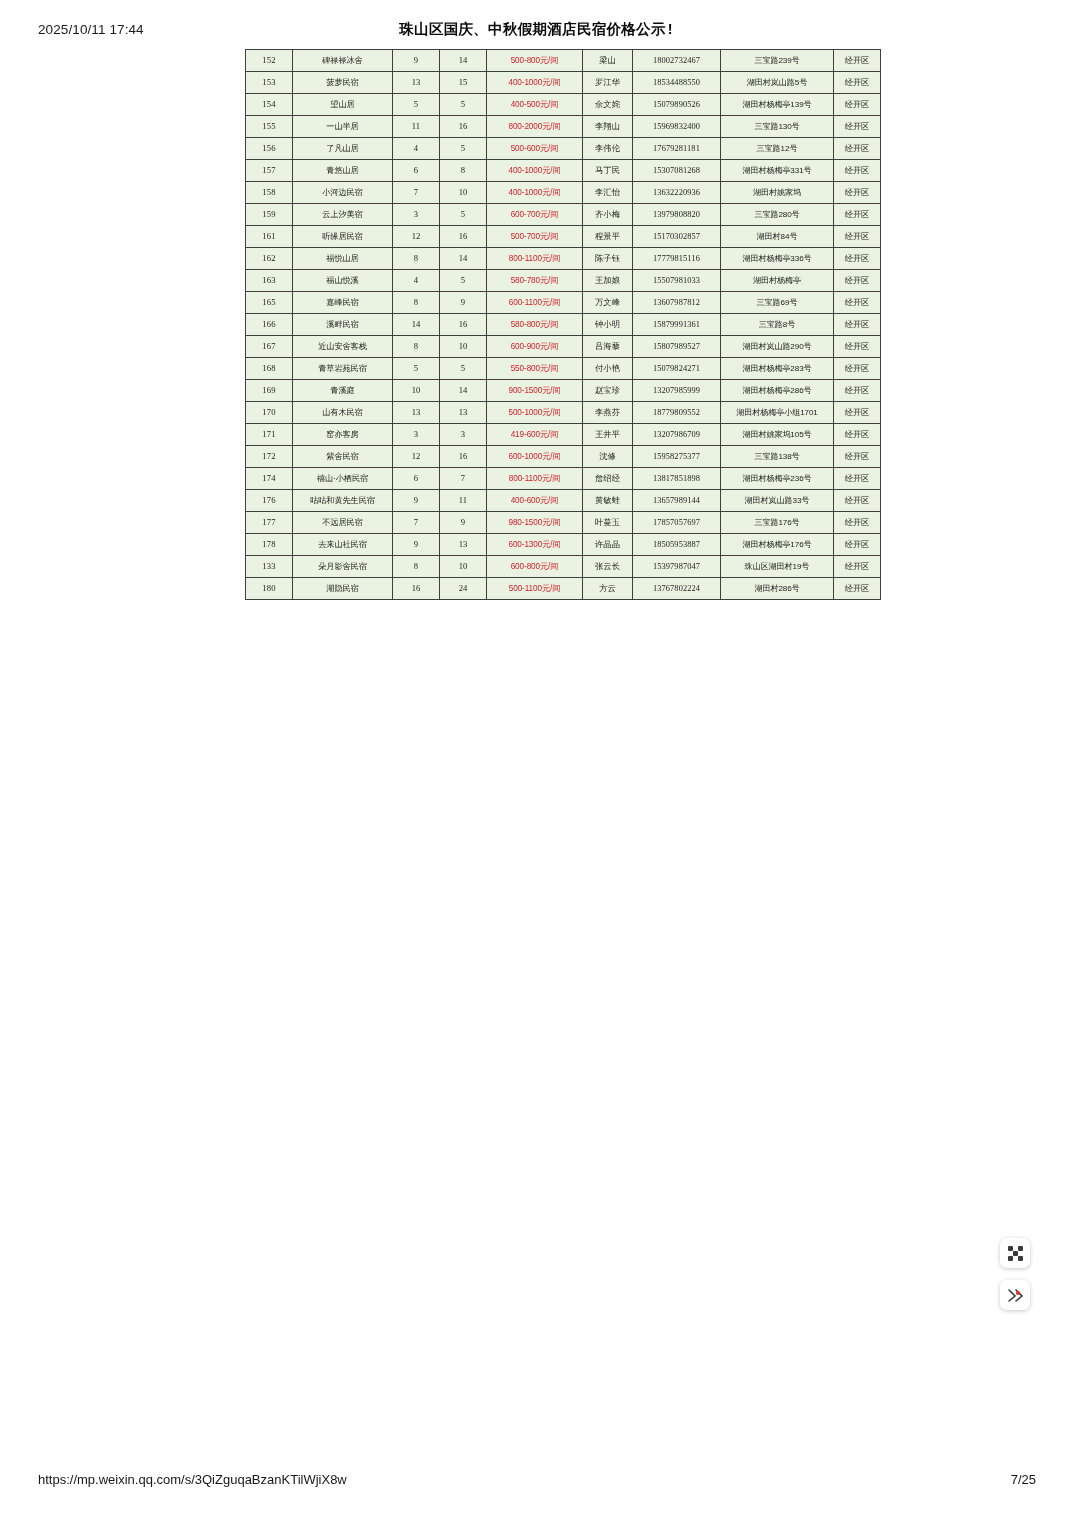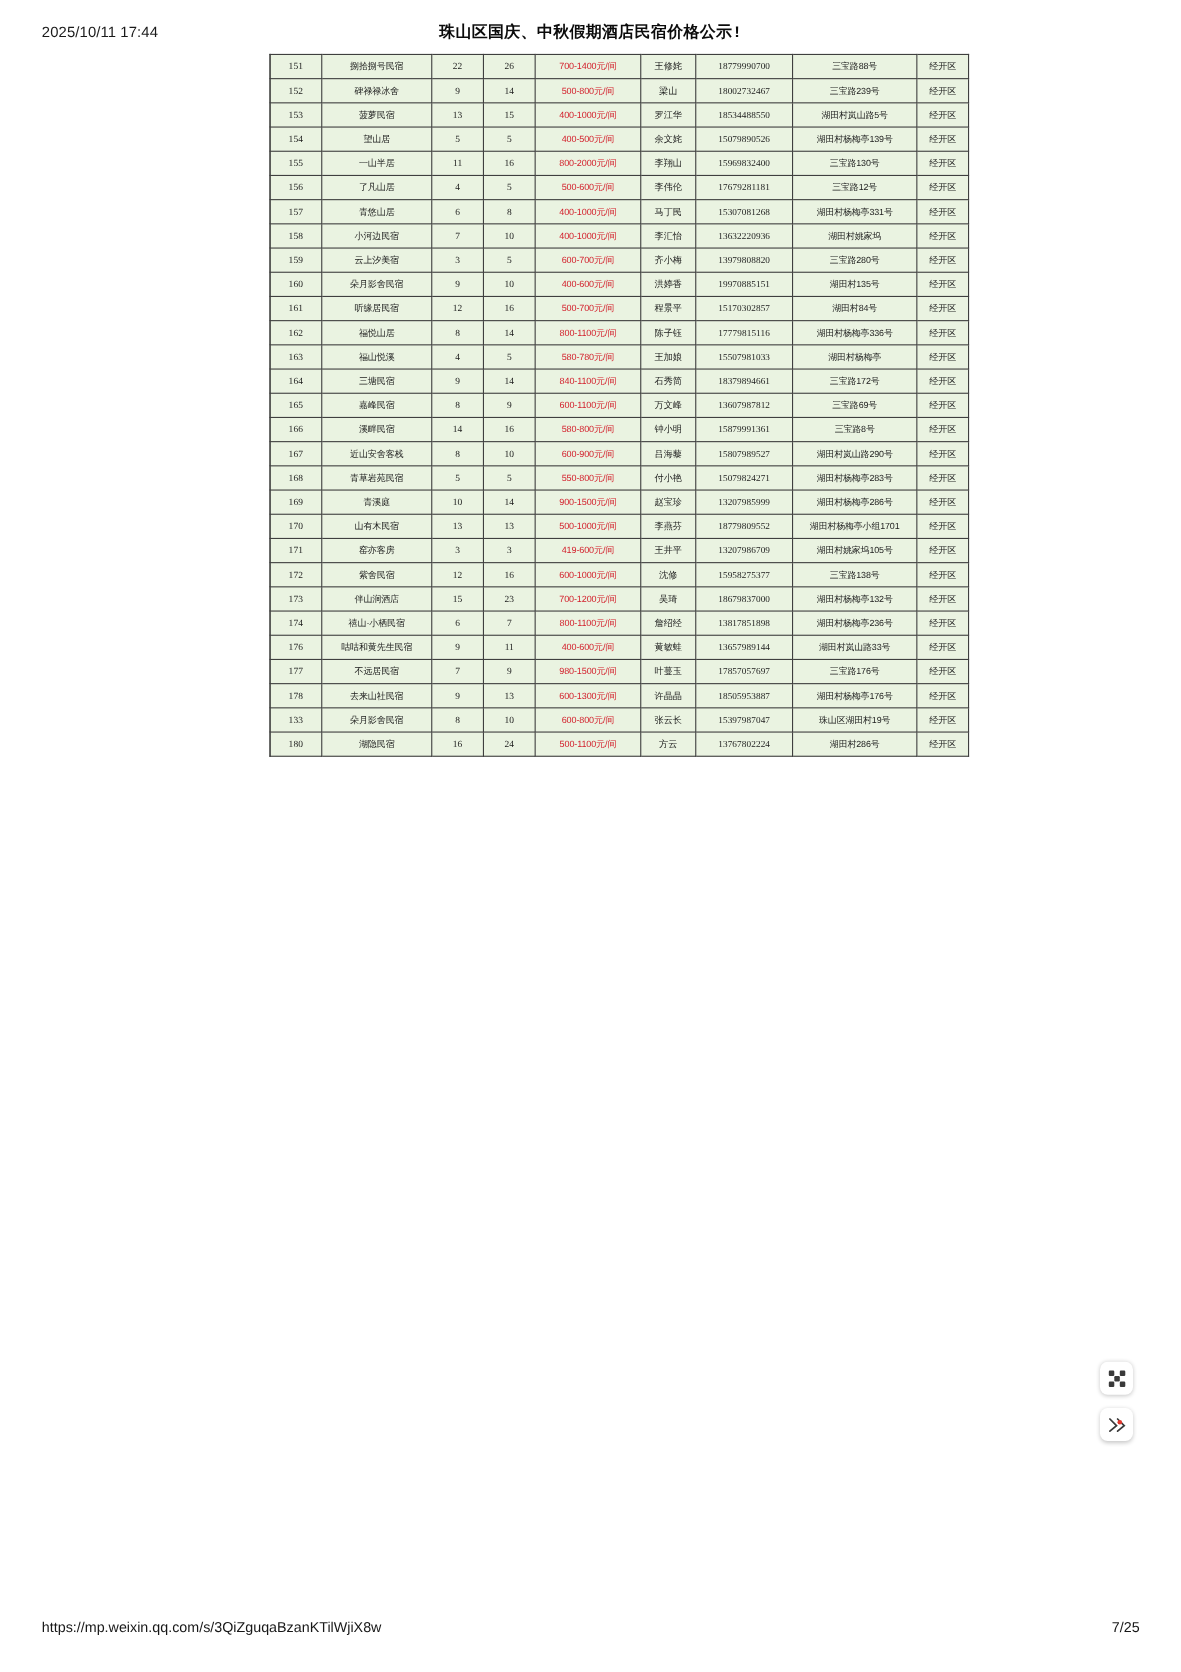--- a/index.html
+++ b/index.html
@@ -144,31 +144,20 @@
         <col class="c-rooms">
         <col class="c-beds">
       <col class="c-price">
         <col class="c-owner">
         <col class="c-phone">
         <col class="c-addr">
         <col class="c-area">
     </colgroup>
     <tbody>
         <tr>
-          <td class="idx">151</td>
-          <td class="name">捌拾捌号民宿</td>
-          <td class="num">22</td>
-          <td class="num">26</td>
-          <td class="price">700-1400元/间</td>
-          <td class="owner">王修姹</td>
-          <td class="phone">18779990700</td>
-          <td class="addr">三宝路88号</td>
-          <td class="area">经开区</td>
-        </tr>
-        <tr>
           <td class="idx">152</td>
           <td class="name">碑禄禄冰舍</td>
           <td class="num">9</td>
           <td class="num">14</td>
           <td class="price">500-800元/间</td>
           <td class="owner">梁山</td>
           <td class="phone">18002732467</td>
           <td class="addr">三宝路239号</td>
           <td class="area">经开区</td>
         </tr>
@@ -243,31 +232,20 @@
           <td class="name">云上汐美宿</td>
           <td class="num">3</td>
           <td class="num">5</td>
           <td class="price">600-700元/间</td>
           <td class="owner">齐小梅</td>
           <td class="phone">13979808820</td>
           <td class="addr">三宝路280号</td>
           <td class="area">经开区</td>
         </tr>
         <tr>
-          <td class="idx">160</td>
-          <td class="name">朵月影舍民宿</td>
-          <td class="num">9</td>
-          <td class="num">10</td>
-          <td class="price">400-600元/间</td>
-          <td class="owner">洪婷香</td>
-          <td class="phone">19970885151</td>
-          <td class="addr">湖田村135号</td>
-          <td class="area">经开区</td>
-        </tr>
-        <tr>
           <td class="idx">161</td>
           <td class="name">听缘居民宿</td>
           <td class="num">12</td>
           <td class="num">16</td>
           <td class="price">500-700元/间</td>
           <td class="owner">程景平</td>
           <td class="phone">15170302857</td>
           <td class="addr">湖田村84号</td>
           <td class="area">经开区</td>
         </tr>
@@ -287,31 +265,20 @@
           <td class="name">福山悦溪</td>
           <td class="num">4</td>
           <td class="num">5</td>
           <td class="price">580-780元/间</td>
           <td class="owner">王加娘</td>
           <td class="phone">15507981033</td>
           <td class="addr">湖田村杨梅亭</td>
           <td class="area">经开区</td>
         </tr>
         <tr>
-          <td class="idx">164</td>
-          <td class="name">三塘民宿</td>
-          <td class="num">9</td>
-          <td class="num">14</td>
-          <td class="price">840-1100元/间</td>
-          <td class="owner">石秀简</td>
-          <td class="phone">18379894661</td>
-          <td class="addr">三宝路172号</td>
-          <td class="area">经开区</td>
-        </tr>
-        <tr>
           <td class="idx">165</td>
           <td class="name">嘉峰民宿</td>
           <td class="num">8</td>
           <td class="num">9</td>
           <td class="price">600-1100元/间</td>
           <td class="owner">万文峰</td>
           <td class="phone">13607987812</td>
           <td class="addr">三宝路69号</td>
           <td class="area">经开区</td>
         </tr>
@@ -383,31 +350,20 @@
         </tr>
         <tr>
           <td class="idx">172</td>
           <td class="name">紫舍民宿</td>
           <td class="num">12</td>
           <td class="num">16</td>
           <td class="price">600-1000元/间</td>
           <td class="owner">沈修</td>
           <td class="phone">15958275377</td>
           <td class="addr">三宝路138号</td>
-          <td class="area">经开区</td>
-        </tr>
-        <tr>
-          <td class="idx">173</td>
-          <td class="name">伴山涧酒店</td>
-          <td class="num">15</td>
-          <td class="num">23</td>
-          <td class="price">700-1200元/间</td>
-          <td class="owner">吴琦</td>
-          <td class="phone">18679837000</td>
-          <td class="addr">湖田村杨梅亭132号</td>
           <td class="area">经开区</td>
         </tr>
         <tr>
           <td class="idx">174</td>
           <td class="name">禧山·小栖民宿</td>
           <td class="num">6</td>
           <td class="num">7</td>
           <td class="price">800-1100元/间</td>
           <td class="owner">詹绍经</td>
           <td class="phone">13817851898</td>

